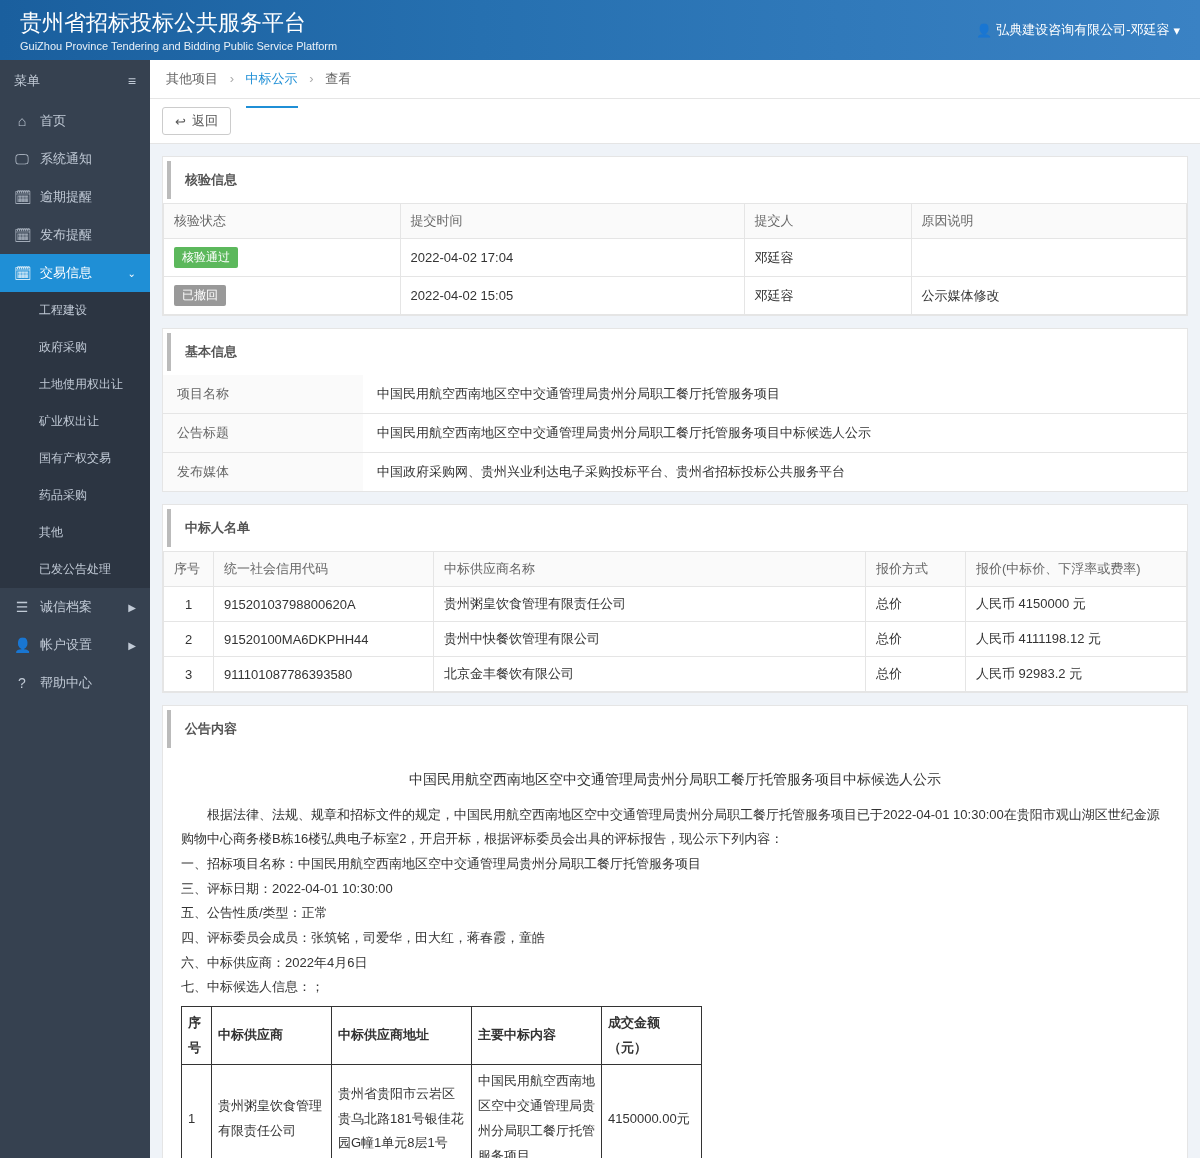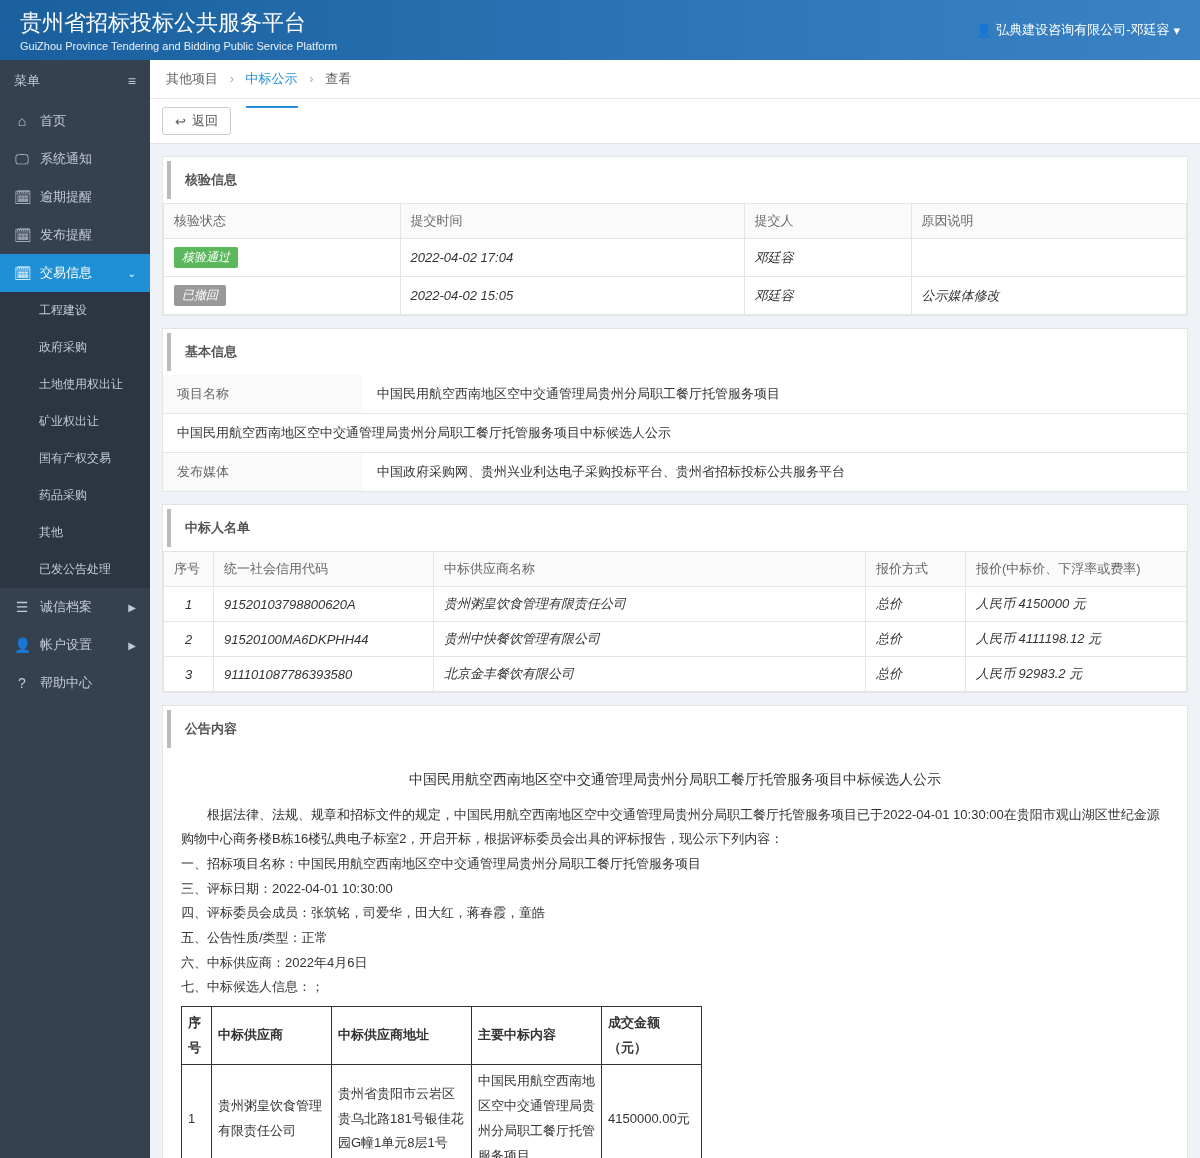--- a/index.html
+++ b/index.html
@@ -34,21 +34,21 @@
 
 .back-btn-wrap { background: #fff; padding: 8px 12px; border-bottom: 1px solid #e5e5e5; }
 .back-btn { display: inline-flex; align-items: center; gap: 6px; padding: 4px 12px; border: 1px solid #ccc; background: #fff; border-radius: 3px; cursor: pointer; font-size: 13px; color: #555; }
 
 .panel { background: #fff; margin: 12px; border: 1px solid #e5e5e5; }
 .panel-title { padding: 10px 14px; font-weight: bold; color: #555; border-left: 4px solid #bbb; margin: 4px; }
 
 .tbl { width: 100%; border-collapse: collapse; }
 .tbl th, .tbl td { border: 1px solid #e5e5e5; padding: 8px 10px; text-align: left; font-size: 13px; }
 .tbl th { background: #fafafa; color: #666; font-weight: normal; }
-.tbl td { color: #333; font-style: italic; }
+.tbl td { color: #333; }
 
 .badge { display: inline-block; padding: 2px 8px; color: #fff; font-size: 12px; border-radius: 2px; }
 .badge-green { background: #5cb85c; }
 .badge-gray { background: #999; }
 
 .kv-row { display: flex; border-bottom: 1px solid #e5e5e5; }
 .kv-row:last-child { border-bottom: none; }
 .kv-label { width: 200px; background: #fafafa; padding: 10px 14px; text-align: left; color: #666; }
 .kv-value { flex: 1; padding: 10px 14px; }
 
@@ -194,20 +194,21 @@
     </div>
 
     <div class="panel">
       <div class="panel-title">基本信息</div>
       <div id="basic-body">
           <div class="kv-row">
             <div class="kv-label">项目名称</div>
             <div class="kv-value">中国民用航空西南地区空中交通管理局贵州分局职工餐厅托管服务项目</div>
           </div>
           <div class="kv-row">
+            <div class="kv-label">公告标题</div>
             <div class="kv-value">中国民用航空西南地区空中交通管理局贵州分局职工餐厅托管服务项目中标候选人公示</div>
           </div>
           <div class="kv-row">
             <div class="kv-label">发布媒体</div>
             <div class="kv-value">中国政府采购网、贵州兴业利达电子采购投标平台、贵州省招标投标公共服务平台</div>
           </div>
         </div>
     </div>
 
     <div class="panel">
@@ -248,22 +249,22 @@
       </table>
     </div>
 
     <div class="panel">
       <div class="panel-title">公告内容</div>
       <div class="content-body">
         <div class="ctitle">中国民用航空西南地区空中交通管理局贵州分局职工餐厅托管服务项目中标候选人公示</div>
         <div>　　根据法律、法规、规章和招标文件的规定，中国民用航空西南地区空中交通管理局贵州分局职工餐厅托管服务项目已于2022-04-01 10:30:00在贵阳市观山湖区世纪金源购物中心商务楼B栋16楼弘典电子标室2，开启开标，根据评标委员会出具的评标报告，现公示下列内容：</div>
         <div>一、招标项目名称：中国民用航空西南地区空中交通管理局贵州分局职工餐厅托管服务项目</div>
         <div>三、评标日期：2022-04-01 10:30:00</div>
+        <div>五、公告性质/类型：正常</div>
         <div>四、评标委员会成员：张筑铭，司爱华，田大红，蒋春霞，童皓</div>
-        <div>五、公告性质/类型：正常</div>
         <div>六、中标供应商：2022年4月6日</div>
         <div>七、中标候选人信息：；</div>
         <table class="inner-tbl">
           <thead>
               <tr id="inner-head">
                 <th>序号</th>
                 <th>中标供应商</th>
                 <th>中标供应商地址</th>
                 <th>主要中标内容</th>
                 <th>成交金额（元）</th>

